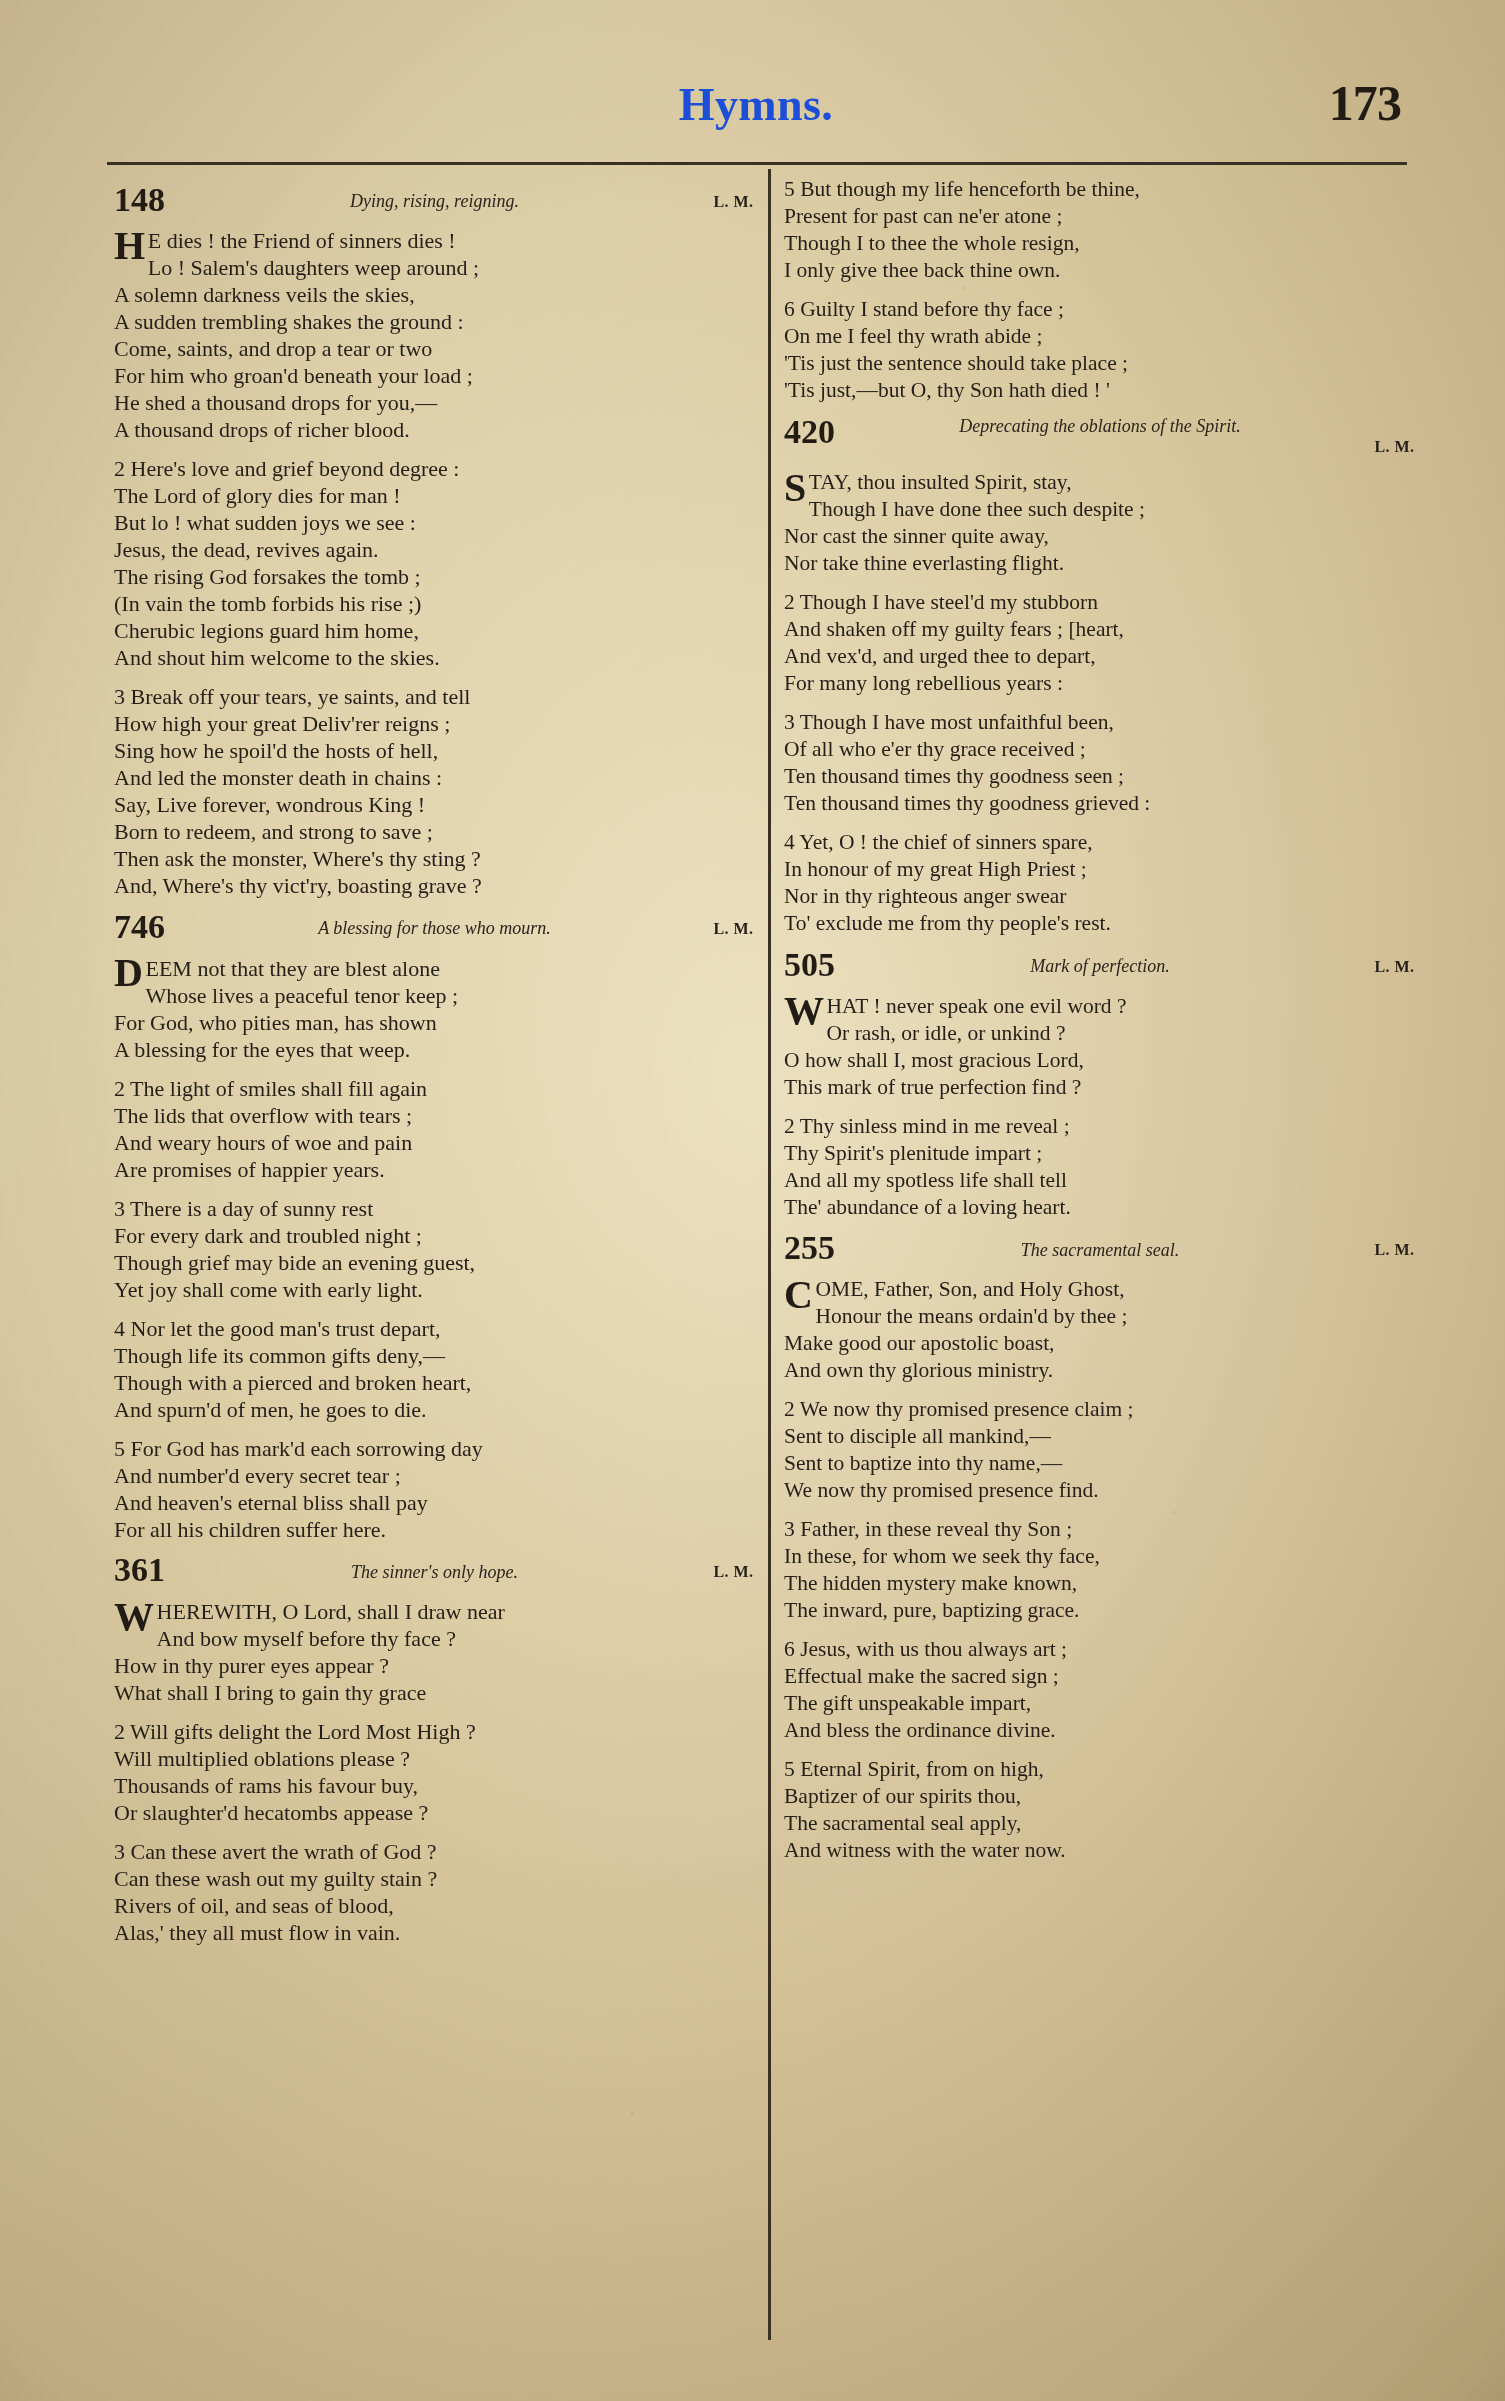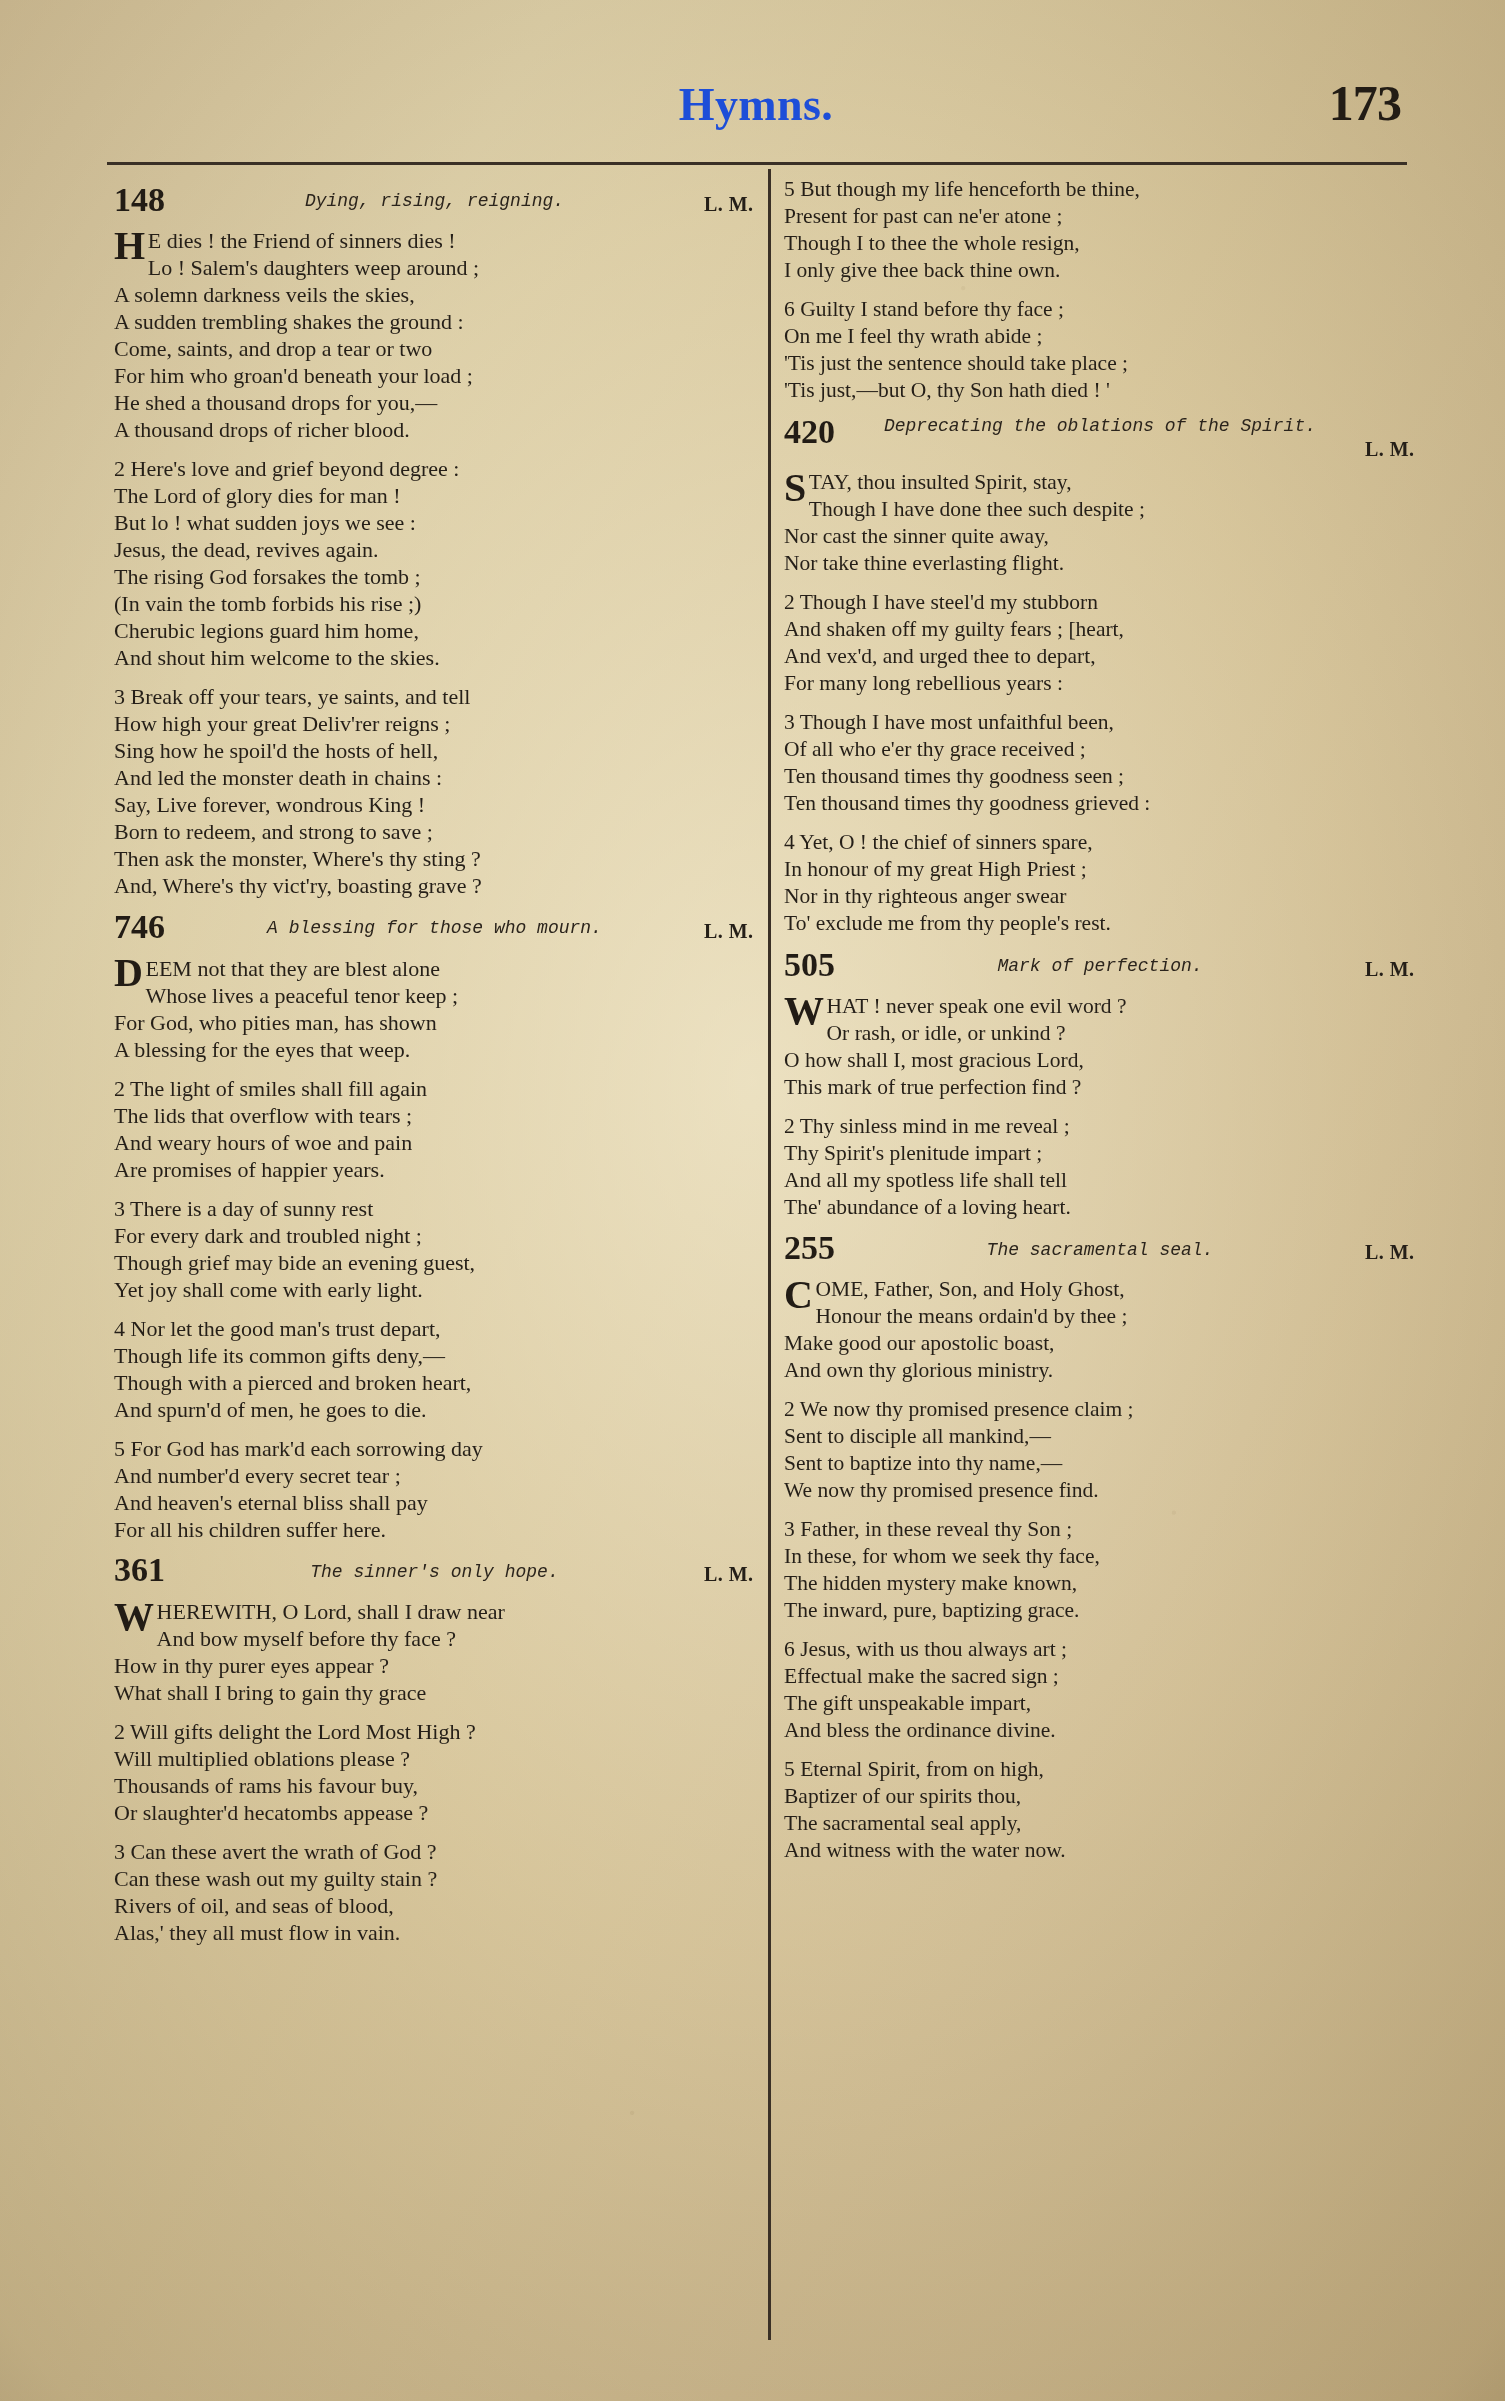--- a/index.html
+++ b/index.html
@@ -108,27 +108,26 @@
     color: #221c15;
   }
   .hymn-title {
     position: absolute;
     left: 0; right: 0;
     top: 6.9px;
     text-align: center;
     font-style: italic;
     font-size: 18px;
     color: #2b241c;
-    font-family: Liberation Mono, monospace;
   }
   .hymn-meter {
     position: absolute;
     right: 1.7px;
     top: 8.6px;
-    font-size: 20px;
+    font-size: 16px;
     font-weight: bold;
     letter-spacing: 0.4px;
     color: #251f18;
   }
   .stanza {
     font-size: 22px;
     line-height: 27px;
     margin-bottom: 12px;
     white-space: pre-line;
   }

